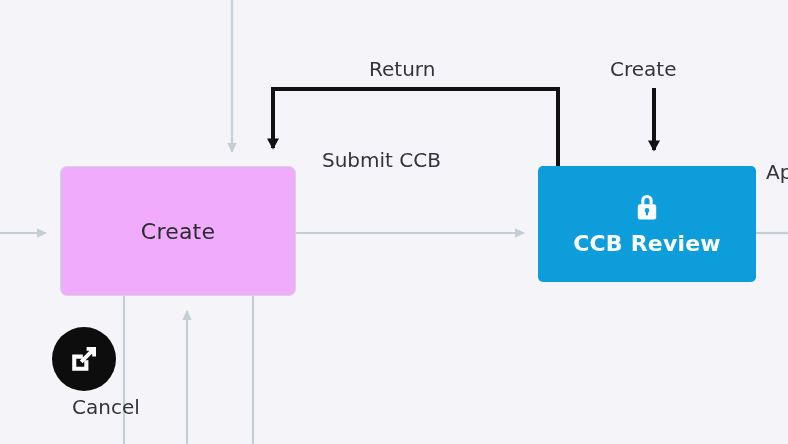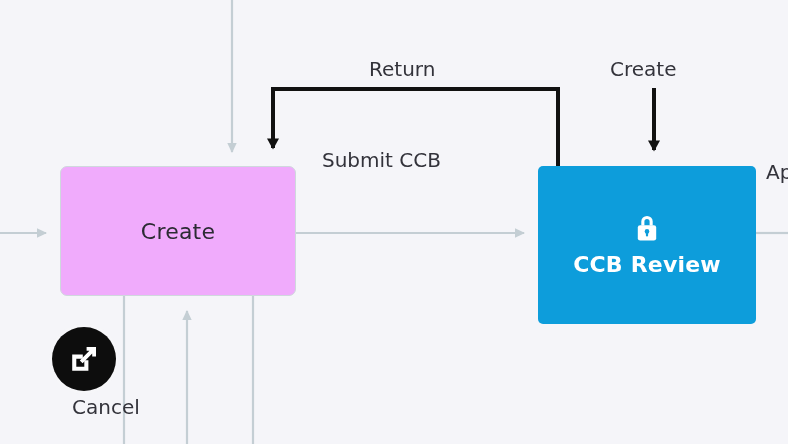--- a/index.html
+++ b/index.html
@@ -45,21 +45,21 @@
   }
   .node-create-label {
     font-size: 22px;
     color: #2b2b33;
     letter-spacing: 0.2px;
   }
   .node-ccb {
     left: 538px;
     top: 166px;
     width: 218px;
-    height: 158px;
+    height: 116px;
     background: #0d9ddb;
     border-radius: 5px;
   }
   .node-ccb .lock-wrap {
     display: block;
     line-height: 0;
     margin-bottom: 9px;
   }
   .node-ccb-label {
     font-size: 22px;

